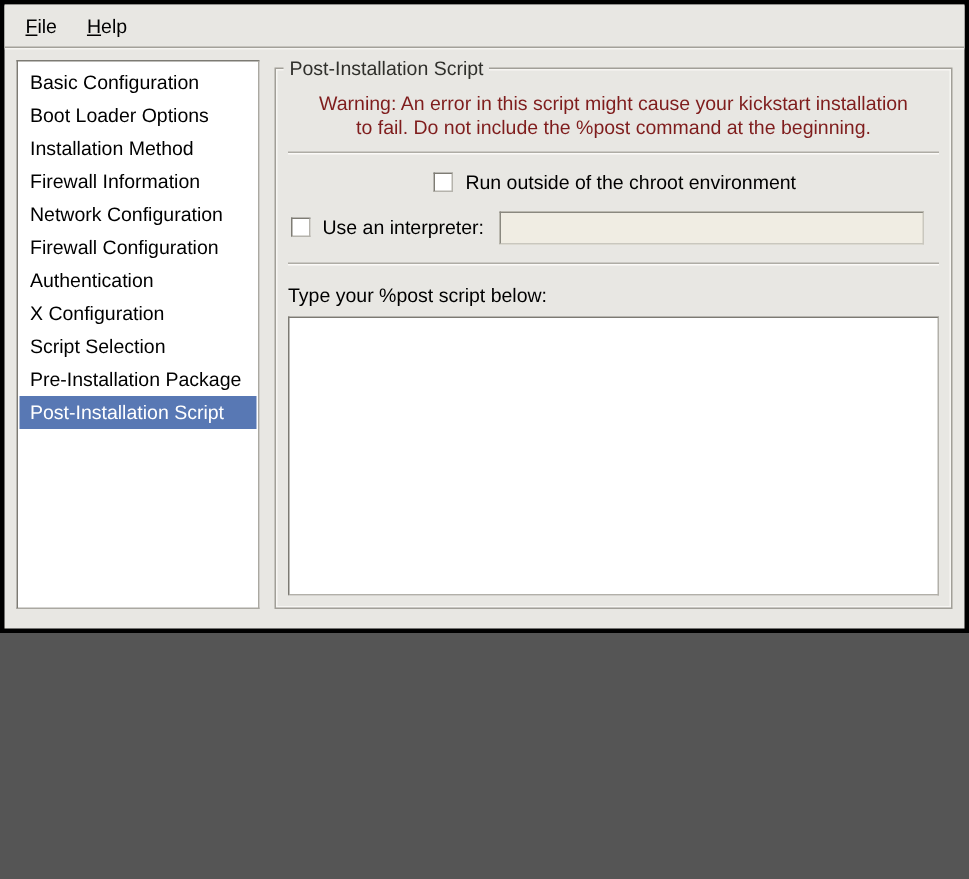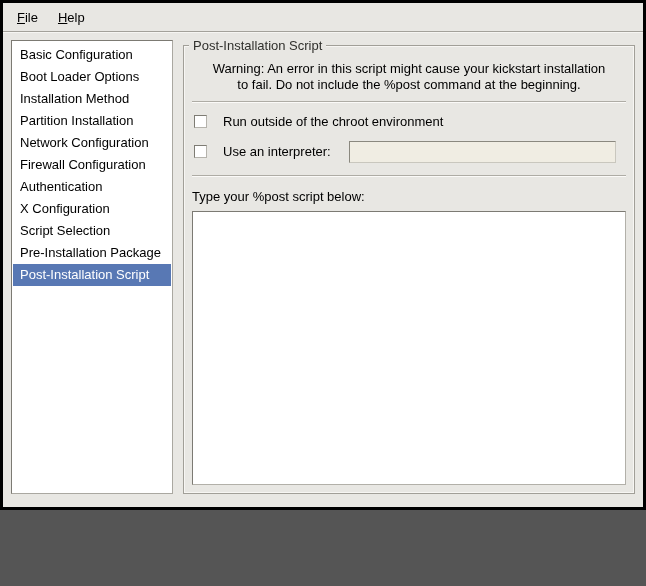--- a/index.html
+++ b/index.html
@@ -1,20 +1,20 @@
 <!DOCTYPE html>
 <html style="--window-bg: #e8e7e3; --selection: #5878b4; --entry-bg: #f0ede3;"><head>
 <meta charset="utf-8">
 <style>
   * { box-sizing: border-box; margin: 0; padding: 0; }
   html, body { background: #555; }
   body { font-family: "Liberation Sans", "DejaVu Sans", sans-serif; }
 
   .window {
-    width: 646px; height: 510px;
+    width: 646px; height: 422px;
     border: 3px solid #000;
     background: var(--window-bg, #e8e7e3);
     display: flex; flex-direction: column;
     position: relative; overflow: hidden;
   }
 
   
   .menubar {
     height: 29px; flex: 0 0 29px;
     display: flex; align-items: center;
@@ -79,37 +79,38 @@
     padding: 0 4px;
     font-size: 13px;
     color: #30302c;
     line-height: 15px;
   }
 
   .warning {
     text-align: center;
     font-size: 13px;
     line-height: 1.22;
-    color: #000000;
+    color: #7f1d1d;
     margin-top: 1px;
   }
 
   .sep {
     height: 2px;
     border-top: 1px solid #aeaca5;
     border-bottom: 1px solid #fbfaf8;
     margin: 8px 0;
   }
 
   .checkrow {
     display: flex; align-items: center;
-    gap: 16px;
+    gap: 8px;
     font-size: 13px;
     margin: 3px 0 9px 2px;
     cursor: default;
+    justify-content: center;
   }
   .checkrow.last { margin-bottom: 4px; }
   .checkbox {
     width: 13px; height: 13px; flex: 0 0 13px;
     background: #fff;
     border: 1px solid;
     border-color: #7e7c74 #b5b3ac #b5b3ac #7e7c74;
   }
   .entry {
     flex: 1;
@@ -153,21 +154,21 @@
     <div class="menu-item"><span class="mn">F</span><span>ile</span></div>
     <div class="menu-item"><span class="mn">H</span><span>elp</span></div>
   </div>
 
   <div class="content">
 
     <div class="sidebar">
       <div class="side-item">Basic Configuration</div>
       <div class="side-item">Boot Loader Options</div>
       <div class="side-item">Installation Method</div>
-      <div class="side-item">Partition Installation</div>
+      <div class="side-item">Firewall Information</div>
       <div class="side-item">Network Configuration</div>
       <div class="side-item">Firewall Configuration</div>
       <div class="side-item">Authentication</div>
       <div class="side-item">X Configuration</div>
       <div class="side-item">Script Selection</div>
       <div class="side-item">Pre-Installation Package</div>
       <div class="side-item selected">Post-Installation Script</div>
     </div>
 
     <div class="frame">

